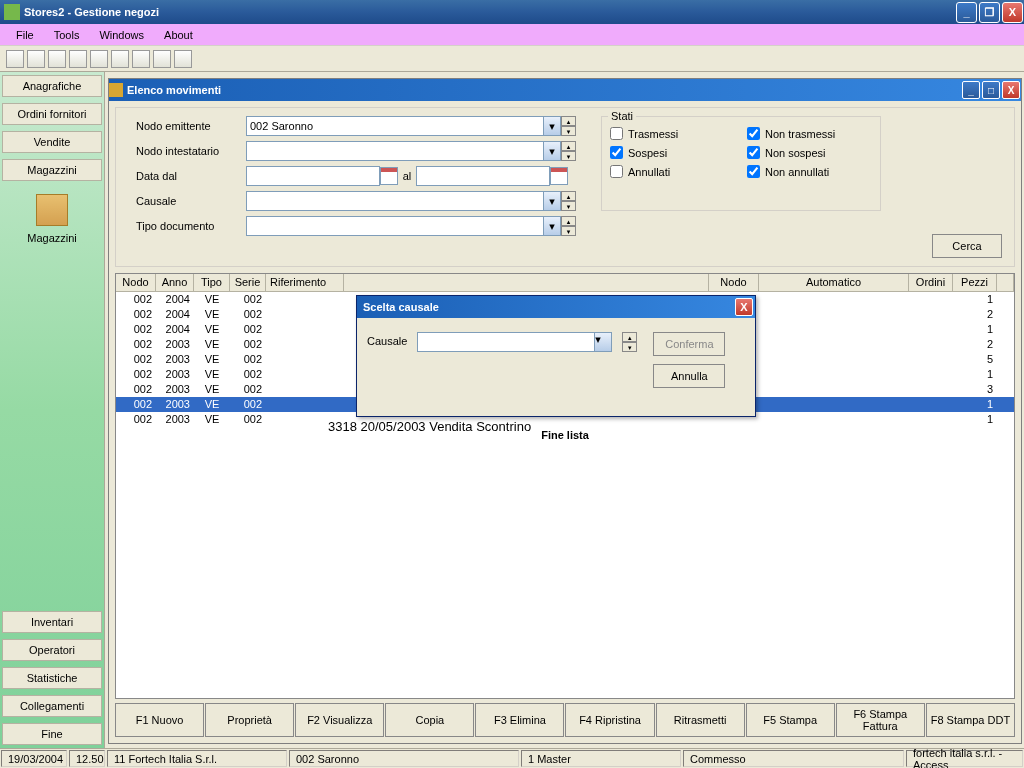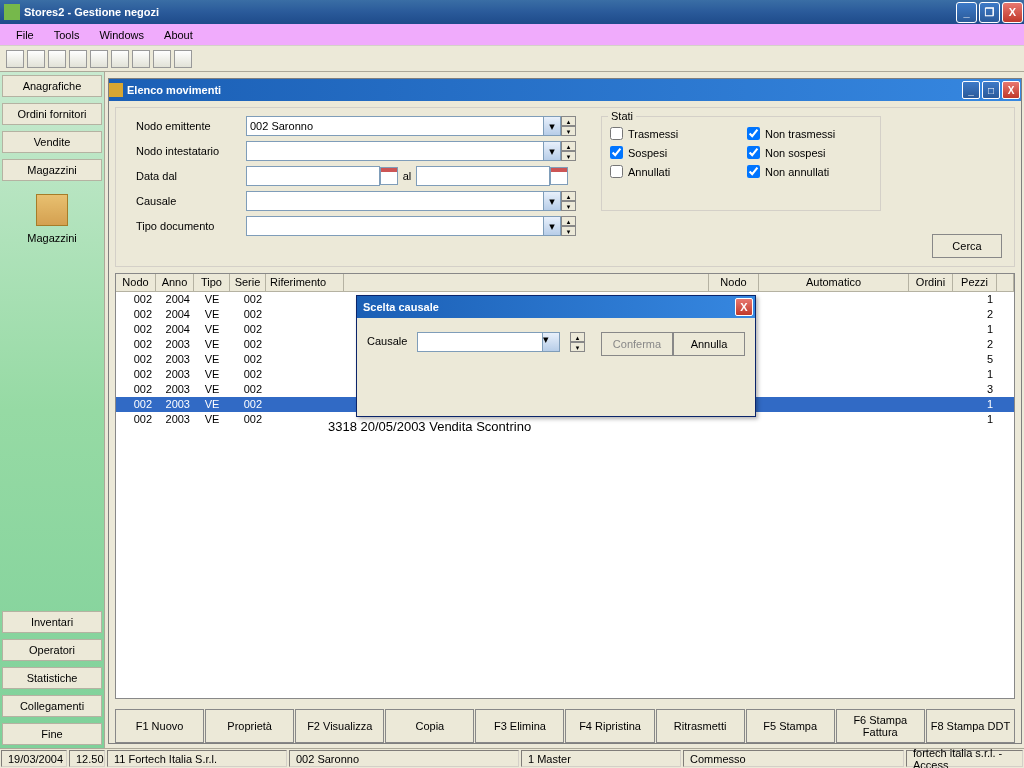--- a/index.html
+++ b/index.html
@@ -64,37 +64,37 @@
 .thead{display:flex;background:#ece9d8;height:18px;border-bottom:1px solid #b5b2a2}
 .th{border-right:1px solid #b5b2a2;padding:2px 4px;text-align:center;white-space:nowrap;overflow:hidden}
 .tbody .tr{display:flex;height:15px;line-height:15px}
 .tbody .tr.sel{background:#316ac5;color:white}
 .td{padding:0 4px;text-align:right;white-space:nowrap;overflow:hidden}
 .c-nodo{width:40px}.c-anno{width:38px}.c-tipo{width:36px}.c-serie{width:36px}.c-rif{width:78px;text-align:left}
 .c-gap{flex:1}.c-sosp{width:50px}.c-auto{width:150px}.c-annul{width:44px}.c-pezzi{width:44px}.c-scroll{width:17px}
 .fine{text-align:center;font-weight:bold;padding:2px}
 
 
-.bottom-btns{height:40px;margin:4px 6px 0;display:flex;gap:1px;align-items:flex-end}
+.bottom-btns{height:40px;margin:4px 6px 0;display:flex;gap:1px;align-items:flex-start}
 .bbtn{flex:1;height:34px;border:1px solid #888;background:#ece9d8;display:flex;flex-direction:column;align-items:center;justify-content:center;text-align:center;line-height:12px}
 
 
 .status-bar{position:absolute;left:0;right:0;bottom:0;height:20px;background:#ece9d8;display:flex;border-top:1px solid #aca899}
 .status-cell{border:1px inset #d4d0c8;padding:2px 6px;display:flex;align-items:center;margin:1px}
 
 
 .modal{position:absolute;left:356px;top:295px;width:400px;height:122px;border:1px solid #0a246a;background:#ece9d8;box-shadow:2px 2px 4px rgba(0,0,0,.3);z-index:10}
 .modal-title{height:22px;background:linear-gradient(to right,#1b5fb5,#3687e0);display:flex;align-items:center;color:white;font-weight:bold;padding-left:6px}
 .modal-title .spacer{flex:1}
 .modal-title .cbtn{width:18px;height:18px;margin-right:2px;border:1px solid #fff;border-radius:2px;background:linear-gradient(to bottom,#e87870,#c0392b);display:flex;align-items:center;justify-content:center;color:#fff;font-weight:bold}
 .modal-body{padding:14px 10px;display:flex;gap:10px;align-items:flex-start}
 .modal-body label{margin-top:3px}
 .modal-dd{width:195px;height:20px;background:white;border:1px solid #7f9db9;position:relative}
 .modal-dd .arrow{position:absolute;right:0;top:0;width:17px;height:18px;background:linear-gradient(to bottom,#e8f0fb,#b7cde8);border-left:1px solid #7f9db9}
-.modal-btns{display:flex;flex-direction:row;gap:0;margin-left:6px}
+.modal-btns{display:flex;flex-direction:column;gap:8px;margin-left:6px}
 .modal-btns button{width:72px;height:24px;border:1px solid #888;background:#ece9d8}
 .modal-btns button:disabled{color:#888}
 
 .partial-row{position:absolute;left:328px;top:419px;font-size:13px;color:#000;z-index:5}
 </style>
 </head>
 <body>
 
 <div class="titlebar">
   <div class="icon"></div>
@@ -362,20 +362,21 @@
           <div class="td c-serie">002</div>
           <div class="td c-rif"></div>
           <div class="td c-gap"></div>
           <div class="td c-sosp"></div>
           <div class="td c-auto"></div>
           <div class="td c-annul"></div>
           <div class="td c-pezzi">1</div>
           <div class="td c-scroll"></div>
         </div>
       </div>
+    <div class="fine">Fine lista</div>
   </div>
 
   <div class="bottom-btns">
     <button class="bbtn">F1 Nuovo</button>
     <button class="bbtn">Proprietà</button>
     <button class="bbtn">F2 Visualizza</button>
     <button class="bbtn">Copia</button>
     <button class="bbtn">F3 Elimina</button>
     <button class="bbtn">F4 Ripristina</button>
     <button class="bbtn">Ritrasmetti</button>

